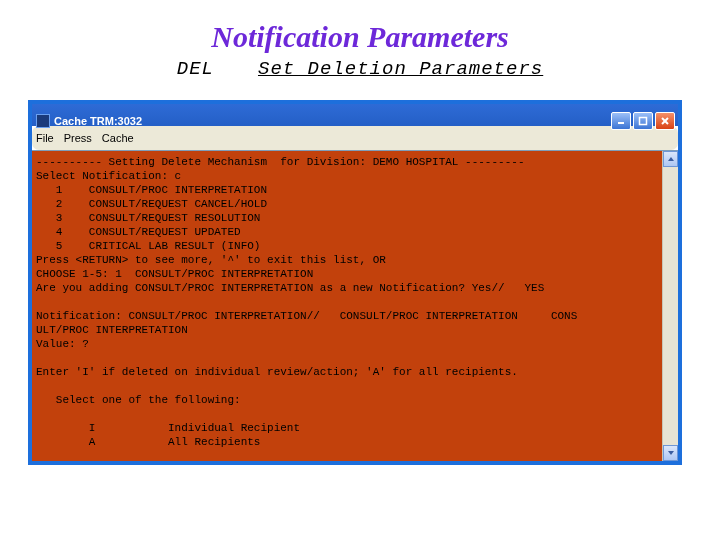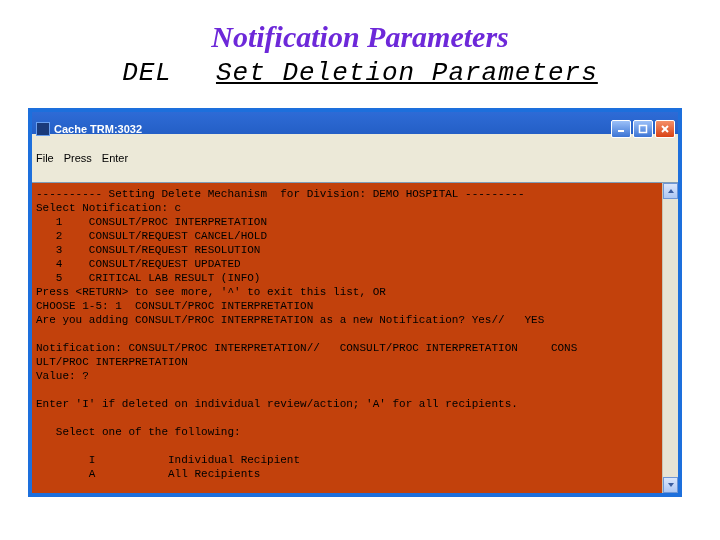--- a/index.html
+++ b/index.html
@@ -19,21 +19,21 @@
   .slide-title {
     text-align: center;
     font-style: italic;
     font-size: 30px;
     color: #6d28d9;
     margin-bottom: 4px;
   }
   .subtitle {
     text-align: center;
     font-style: italic;
-    font-size: 26px;
+    font-size: 19px;
     text-decoration: underline;
     font-family: 'Courier New', monospace;
     margin-bottom: 20px;
     letter-spacing: 1px;
   }
   .subtitle .del { margin-right: 44px; display:inline-block;}
   .window {
     border: 4px solid #1d6fdc;
     width: 654px;
     margin-left: -2px;
@@ -68,23 +68,24 @@
     border-radius:2px;
     display:flex; align-items:center; justify-content:center;
   }
   .win-btn svg { display:block; }
   .close-btn { background: linear-gradient(#f49069,#d94214); }
   .menubar {
     display:flex;
     background:#ece9d8;
     font-family: Tahoma, Arial, sans-serif;
     font-size:11px;
-    padding: 18px 4px;
+    padding: 6px 4px;
     gap: 10px;
     font-style: normal;
+    border-radius: 7px;
   }
   .menuitem { cursor:default; }
   .content-wrap {
     display:flex;
     border-top:1px solid #7f9db9;
   }
   .content {
     flex:1;
     font-family: 'Courier New', monospace;
     font-size: 11px;
@@ -141,21 +142,21 @@
               <line x1="2" y1="2" x2="8" y2="8" stroke="#fff" stroke-width="2"></line>
               <line x1="8" y1="2" x2="2" y2="8" stroke="#fff" stroke-width="2"></line>
             </svg>
         </div>
       </div>
     </div>
 
     <div class="menubar">
       <span class="menuitem">File</span>
       <span class="menuitem">Press</span>
-      <span class="menuitem">Enter</span>
+      <span class="menuitem">Cache</span>
     </div>
 
     <div class="content-wrap">
       <div class="content">---------- Setting Delete Mechanism  for Division: DEMO HOSPITAL ---------
 Select Notification: c
    1    CONSULT/PROC INTERPRETATION
    2    CONSULT/REQUEST CANCEL/HOLD
    3    CONSULT/REQUEST RESOLUTION
    4    CONSULT/REQUEST UPDATED
    5    CRITICAL LAB RESULT (INFO)

